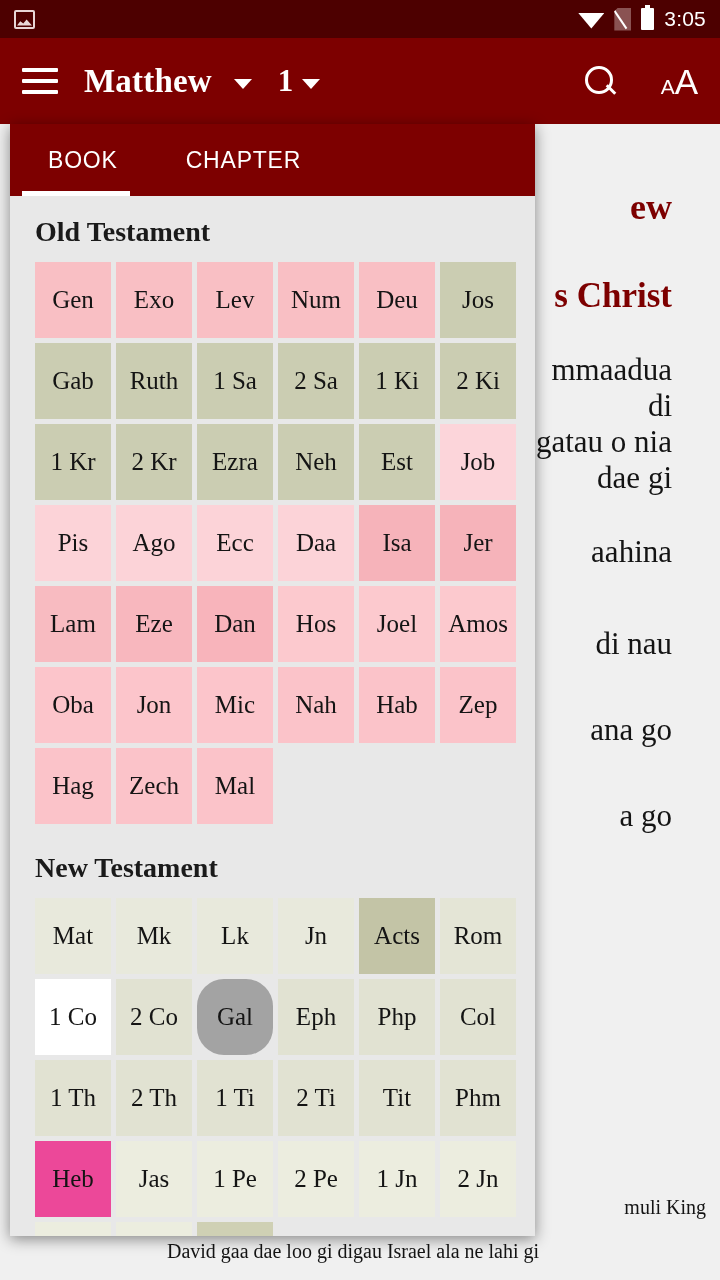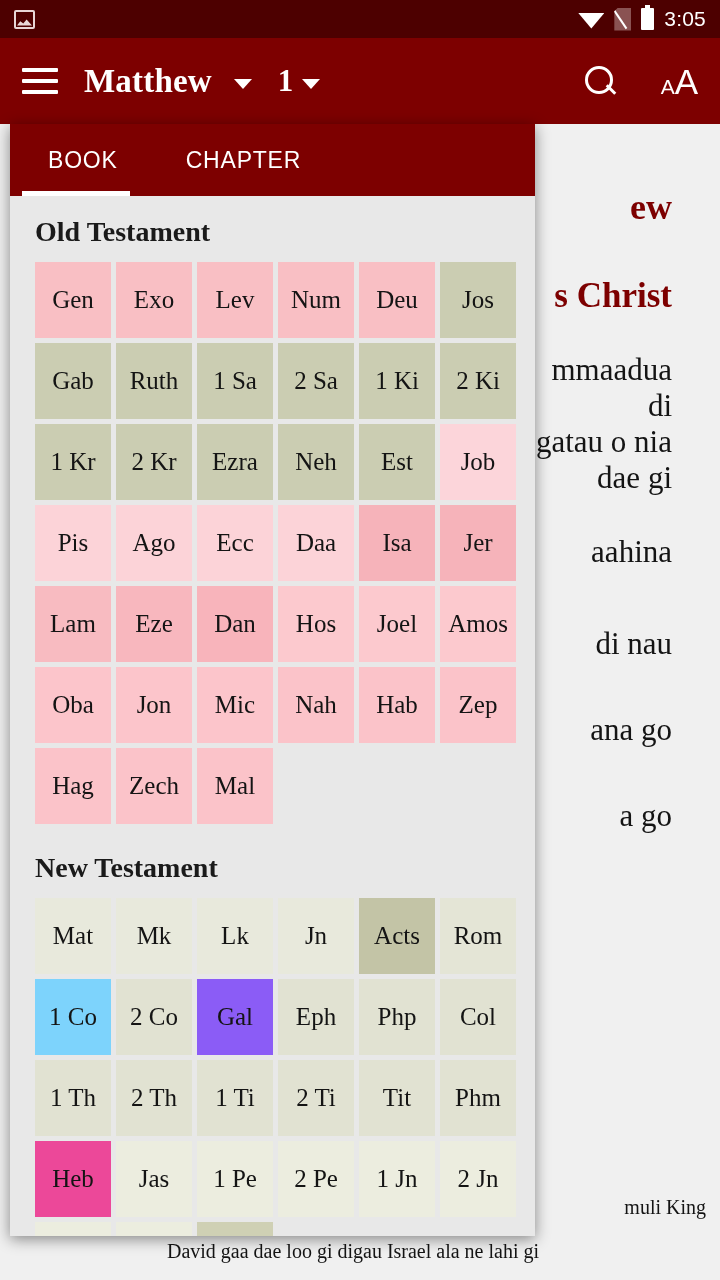--- a/index.html
+++ b/index.html
@@ -243,23 +243,23 @@
         </div>
       <div class="nt-wrap">
         <div class="sec-title">New Testament</div>
         <div class="grid" id="nt-grid">
             <div class="cell" style="background: rgb(232, 233, 220);">Mat</div>
             <div class="cell" style="background: rgb(232, 233, 220);">Mk</div>
             <div class="cell" style="background: rgb(232, 233, 220);">Lk</div>
             <div class="cell" style="background: rgb(232, 233, 220);">Jn</div>
             <div class="cell" style="background: rgb(195, 196, 166);">Acts</div>
             <div class="cell" style="background: rgb(228, 229, 214);">Rom</div>
-            <div class="cell" style="background: #7dd3fc;">1 Co</div>
+            <div class="cell" style="background: #ffffff;">1 Co</div>
             <div class="cell" style="background: rgb(225, 226, 210);">2 Co</div>
-            <div class="cell" style="background: #8b5cf6;">Gal</div>
+            <div class="cell" style="background: #a3a3a3; border-radius: 27px;">Gal</div>
             <div class="cell" style="background: rgb(225, 226, 210);">Eph</div>
             <div class="cell" style="background: rgb(225, 226, 210);">Php</div>
             <div class="cell" style="background: rgb(225, 226, 210);">Col</div>
             <div class="cell" style="background: rgb(225, 226, 210);">1 Th</div>
             <div class="cell" style="background: rgb(225, 226, 210);">2 Th</div>
             <div class="cell" style="background: rgb(225, 226, 210);">1 Ti</div>
             <div class="cell" style="background: rgb(225, 226, 210);">2 Ti</div>
             <div class="cell" style="background: rgb(225, 226, 210);">Tit</div>
             <div class="cell" style="background: rgb(225, 226, 210);">Phm</div>
             <div class="cell" style="background: #ec4899;">Heb</div>

